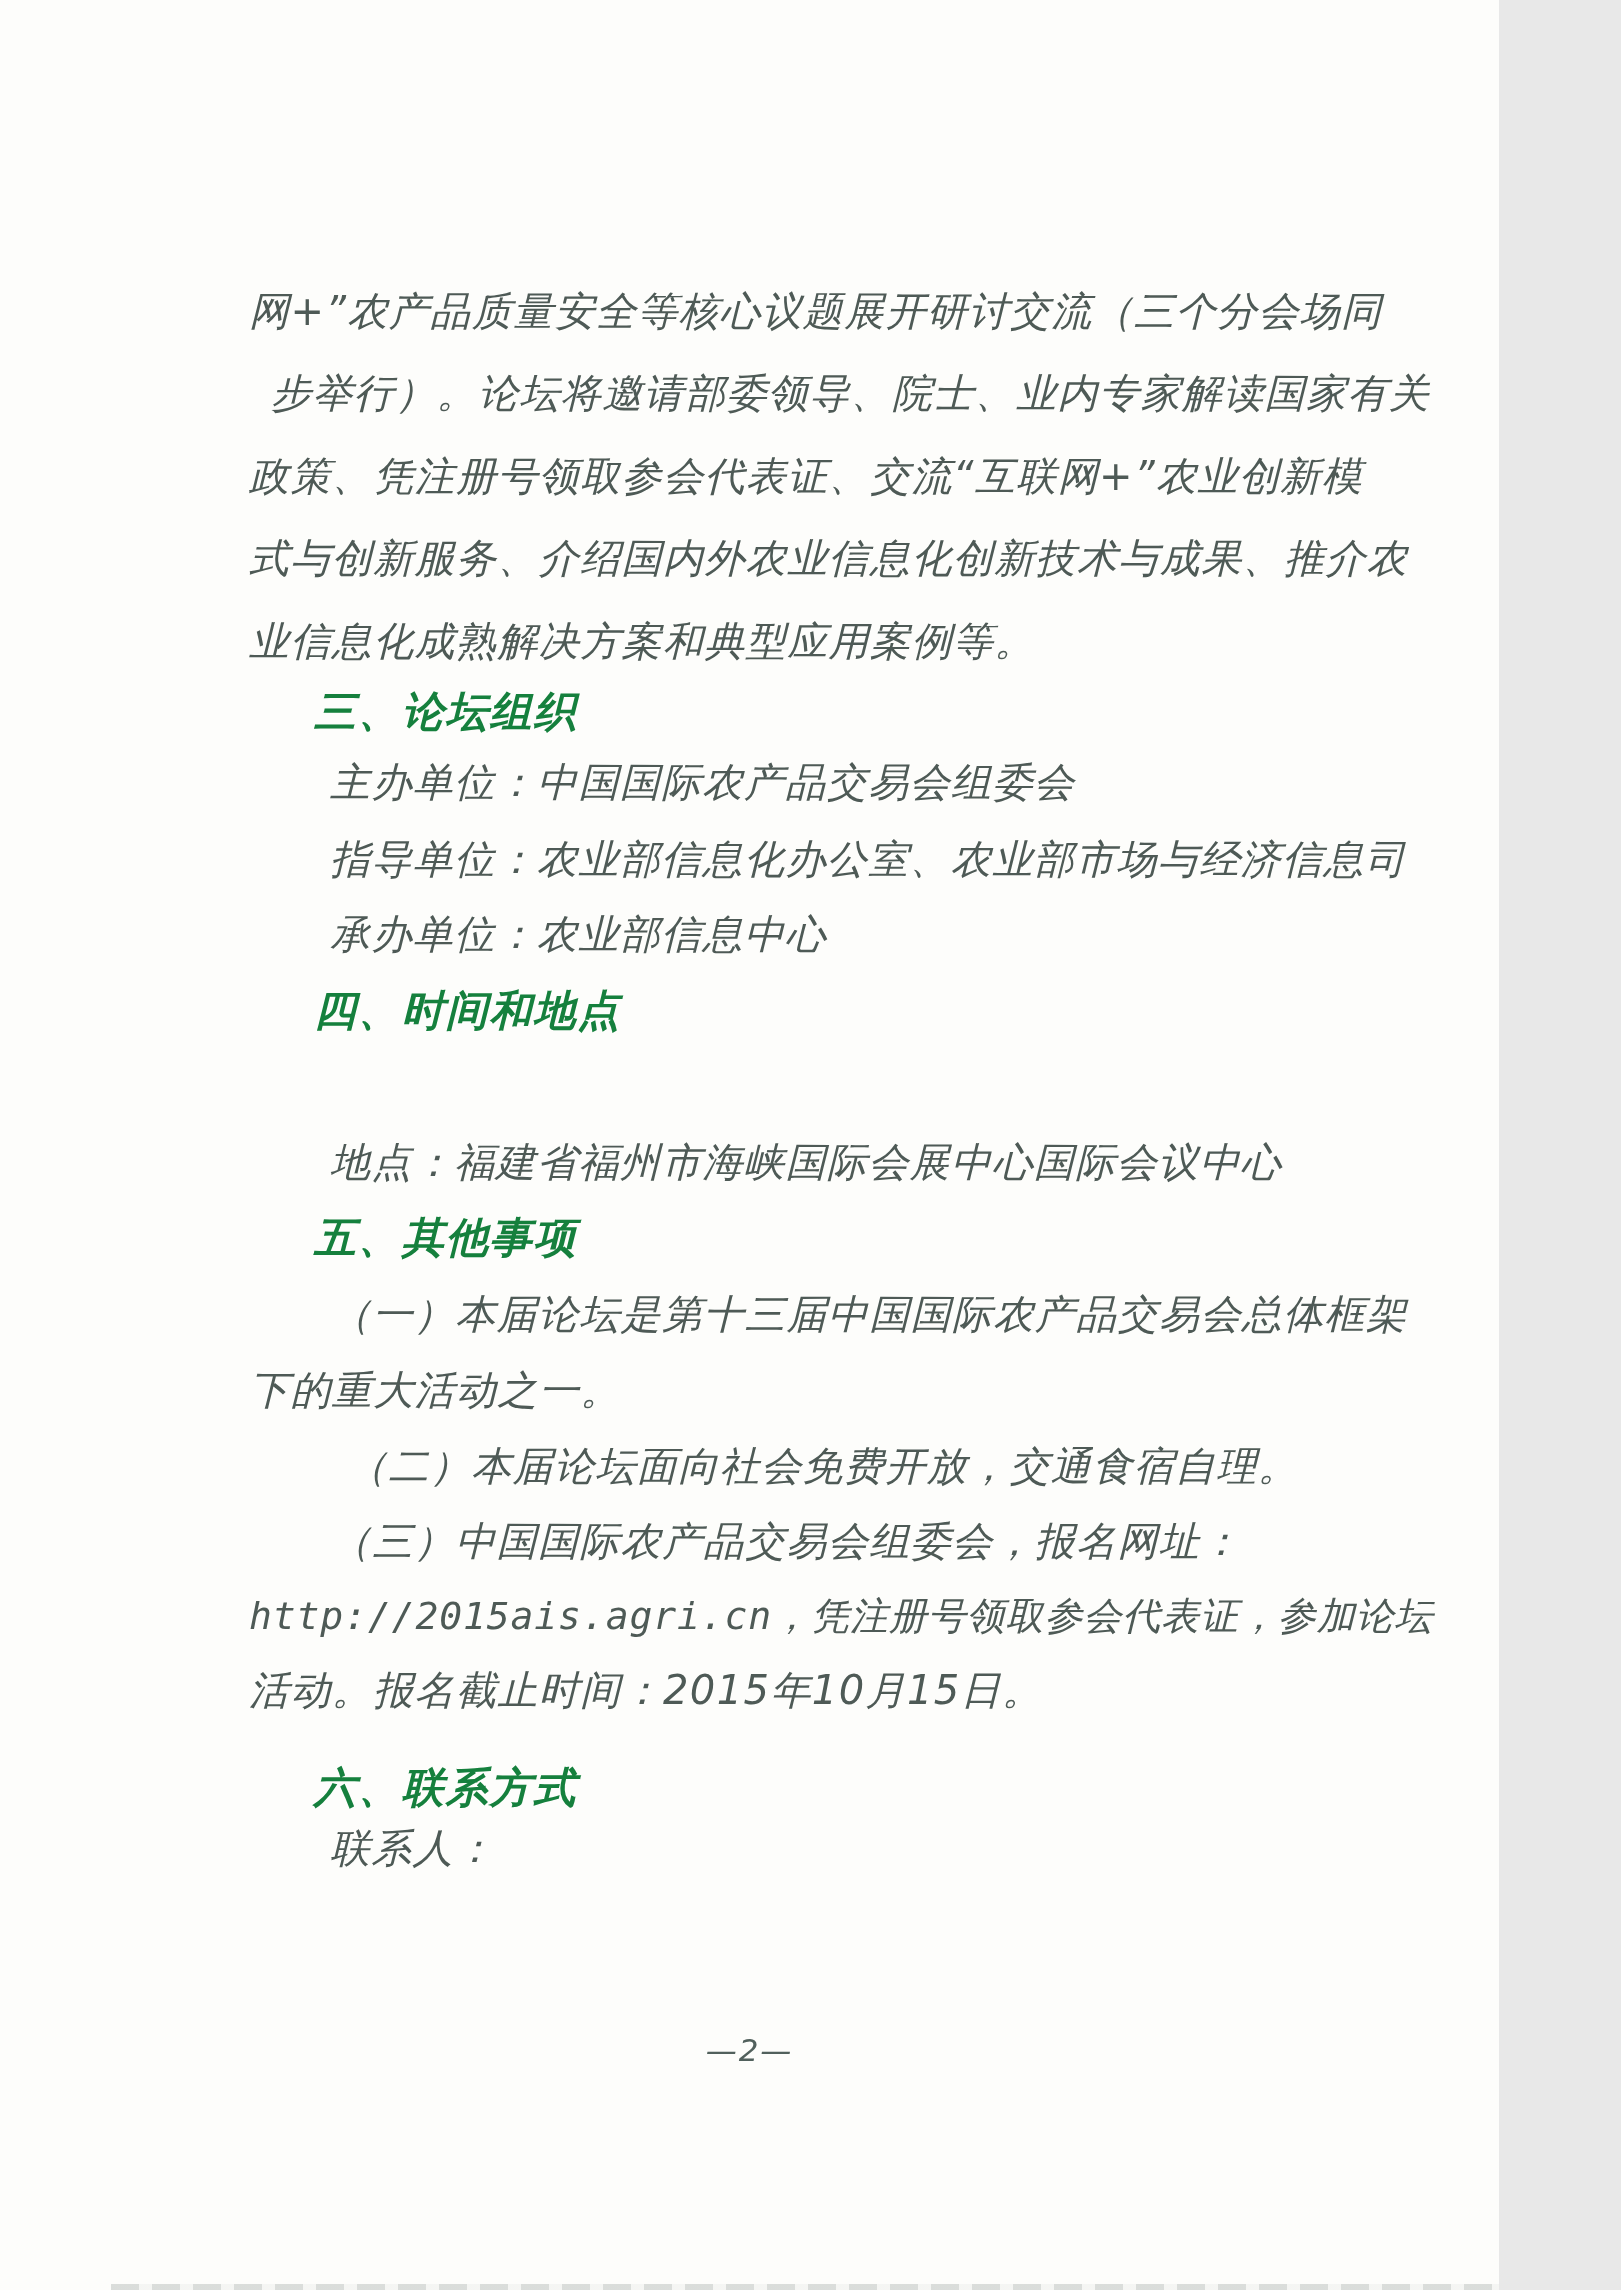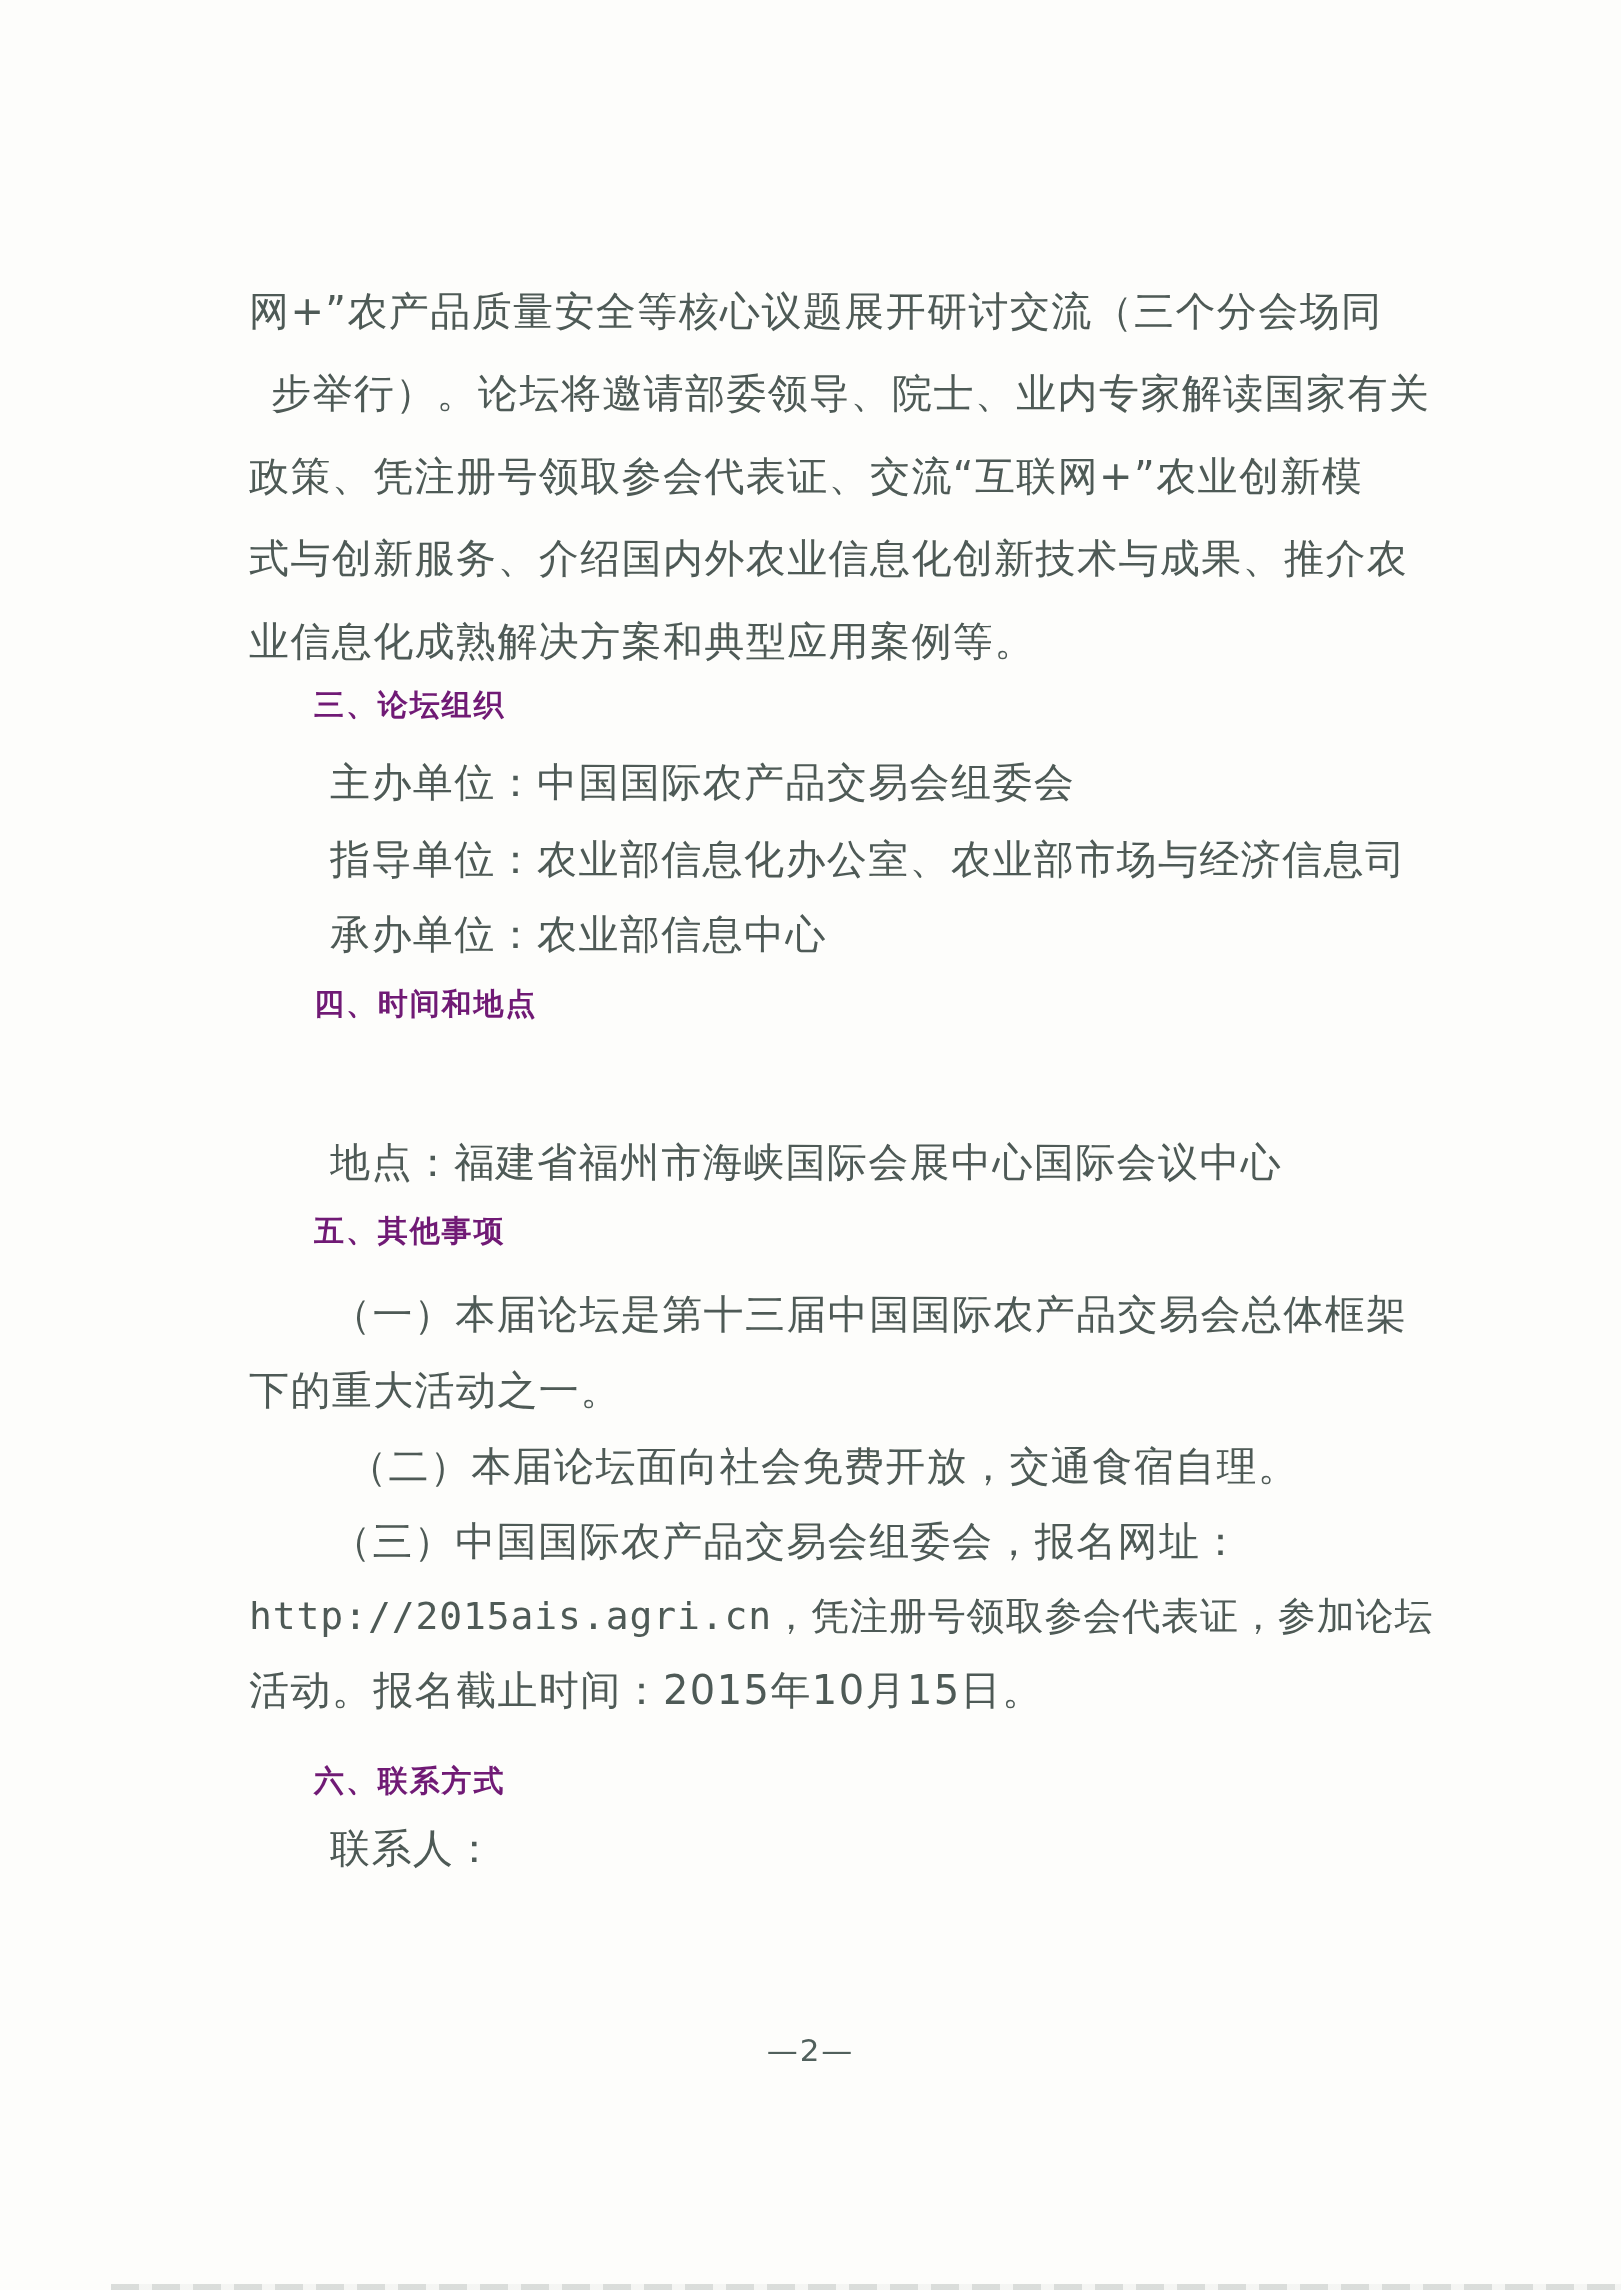--- a/index.html
+++ b/index.html
@@ -2,40 +2,41 @@
 <html style="font-size:15px"><head>
 <meta charset="utf-8">
 <style>
   html, body {
     margin: 0;
     padding: 0;
     background: #e8e8e8;
   }
   .page {
     position: relative;
-    width: 1621px;
+    width: 1499px;
     height: 2291px;
     background: #fdfdfb;
     overflow: hidden;
     font-family: "DejaVu Sans", sans-serif;
     color: #4e5a56;
+    font-style: italic;
   }
   .line {
     position: absolute;
     font-size: 40px;
     line-height: 1.15;
     letter-spacing: 1.4px;
     white-space: pre;
     color: #4e5a56;
   }
   .heading {
     font-weight: bold;
-    font-size: 30px;
+    font-size: 42px;
     letter-spacing: 1.9px;
-    color: #701a75;
+    color: #15803d;
   }
   .url-line {
     font-family: "DejaVu Sans Mono", "DejaVu Sans", monospace;
     font-size: 38px;
     letter-spacing: 0.9px;
   }
   .contact-row {
     position: absolute;
     display: flex;
     align-items: baseline;

